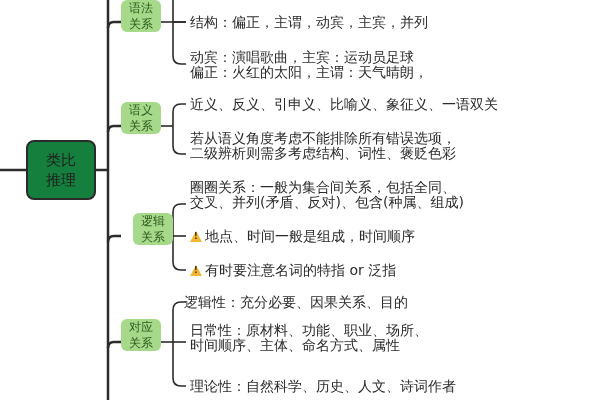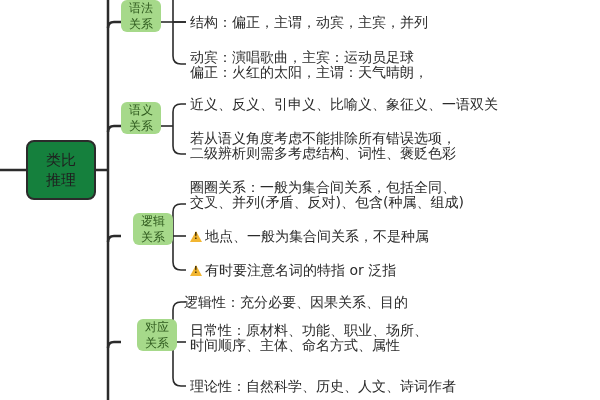--- a/index.html
+++ b/index.html
@@ -108,27 +108,27 @@
   <div>
     <div>逻辑</div>
     <div>关系</div>
   </div>
 </div>
 <div class="leaf" style="left:190px; top:180px;">
   <div>圈圈关系：一般为集合间关系，包括全同、</div>
   <div>交叉、并列(矛盾、反对)、包含(种属、组成)</div>
 </div>
 <div class="leaf" style="left:190px; top:229px;">
-  <span class="warn"></span><span>地点、一般为集合间关系，不是种属</span>
+  <span class="warn"></span><span>地点、时间一般是组成，时间顺序</span>
 </div>
 <div class="leaf" style="left:190px; top:263px;">
   <span class="warn"></span><span>有时要注意名词的特指 or 泛指</span>
 </div>
 
-<div class="node" style="left:137px; top:319px;">
+<div class="node" style="left:121px; top:319px;">
   <div>
     <div>对应</div>
     <div>关系</div>
   </div>
 </div>
 <div class="leaf" style="left:184px; top:295px;">
   <div>逻辑性：充分必要、因果关系、目的</div>
 </div>
 <div class="leaf" style="left:190px; top:323px;">
   <div>日常性：原材料、功能、职业、场所、</div>

